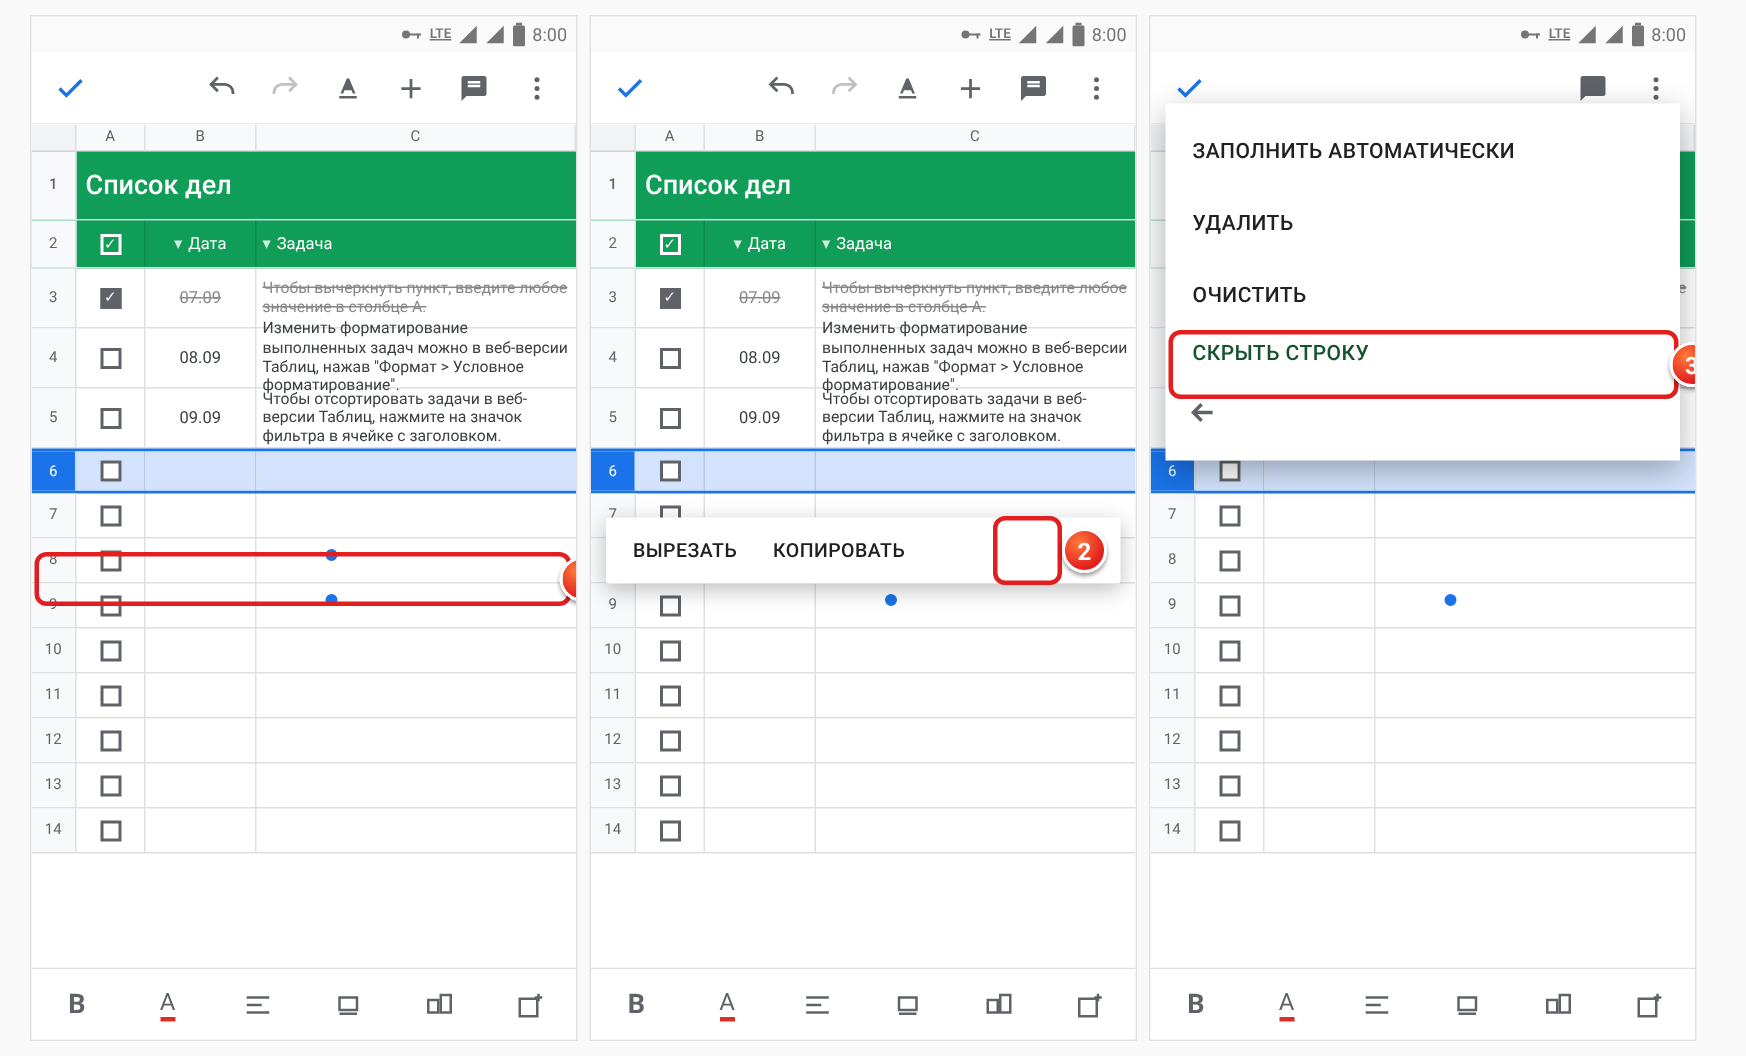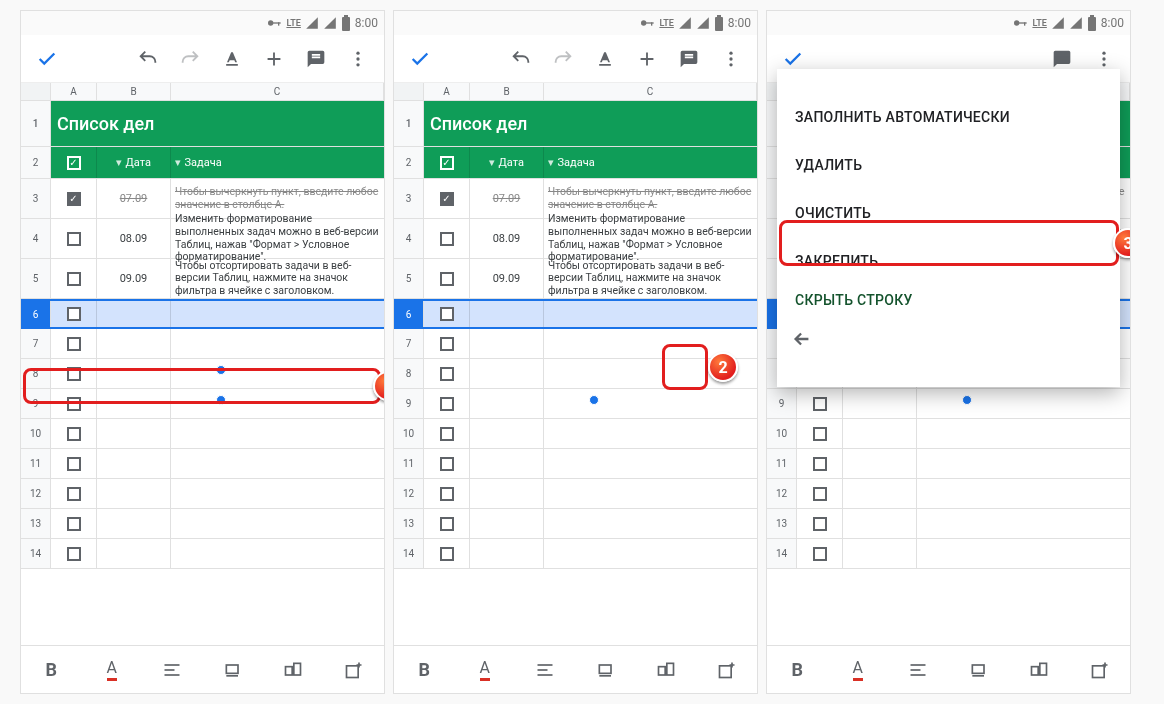--- a/index.html
+++ b/index.html
@@ -137,21 +137,21 @@
   .ctx-bar .ctx-item{ font-size: 13px; font-weight:500; color:#202124; padding:0 10px; letter-spacing:.3px;}
   .ctx-bar .more{ width:32px; height:32px; display:flex; align-items:center; justify-content:center; margin-left:auto;}
   
   .ctx-menu {
     position: absolute;
     left: 10px; right: 10px;
     top: 58px;
     background: #fff;
     box-shadow: 0 6px 20px rgba(0,0,0,.3);
     z-index: 6;
-    padding: 24px 0;
+    padding: 8px 0;
   }
   .ctx-menu .mitem{
     height: 48px; display:flex; align-items:center;
     padding: 0 18px; font-size: 14px; font-weight:500; color:#202124; letter-spacing:.3px;
   }
   .ctx-menu .mitem.cut{ color:#14532d;}
   .ctx-menu .back{ height:48px; display:flex; align-items:center; padding:0 14px; color:#5f6368;}
   
   .badge {
     position: absolute;
@@ -627,20 +627,31 @@
         </svg>
       </div>
     <div class="fbtn">
         <svg width="20" height="20" viewBox="0 0 24 24" fill="none" stroke="#5f6368" stroke-width="2">
           <rect x="3" y="7" width="14" height="14"></rect>
           <path d="M18 3v6M15 6h6"></path>
         </svg>
       </div>
   </div>
 
+  <div class="ctx-bar">
+    <div class="ctx-item">ВЫРЕЗАТЬ</div>
+    <div class="ctx-item">КОПИРОВАТЬ</div>
+    <div class="more">
+        <svg width="20" height="20" viewBox="0 0 24 24" fill="#202124">
+          <circle cx="12" cy="5" r="2"></circle>
+          <circle cx="12" cy="12" r="2"></circle>
+          <circle cx="12" cy="19" r="2"></circle>
+        </svg>
+      </div>
+  </div>
   <div class="callout" style="left:268px; top:333px; width:46px; height:46px;"></div>
   <div class="badge" style="left:314px; top:341px;">2</div>
 </div>
 
 <div class="phone">
   <div class="status-bar">
     <span class="icon">
         <svg width="16" height="16" viewBox="0 0 24 24" fill="#757575">
           <circle cx="7" cy="12" r="4"></circle>
           <rect x="10" y="11" width="12" height="2"></rect>
@@ -838,21 +849,20 @@
           <rect x="3" y="7" width="14" height="14"></rect>
           <path d="M18 3v6M15 6h6"></path>
         </svg>
       </div>
   </div>
 
   <div class="ctx-menu">
     <div class="mitem">ЗАПОЛНИТЬ АВТОМАТИЧЕСКИ</div>
     <div class="mitem">УДАЛИТЬ</div>
     <div class="mitem">ОЧИСТИТЬ</div>
-    <div class="mitem">ЗАКРЕПИТЬ</div>
     <div class="mitem cut" style="height:30px; overflow:hidden;">СКРЫТЬ СТРОКУ</div>
     <div class="back">
         <svg width="22" height="22" viewBox="0 0 24 24" fill="none" stroke="#5f6368" stroke-width="2.5">
           <path d="M19 12H5M11 18l-6-6 6-6"></path>
         </svg>
       </div>
   </div>
   <div class="callout" style="left:12px; top:209px; width:340px; height:46px;"></div>
   <div class="badge" style="left:346px; top:217px;">3</div>
 </div>

